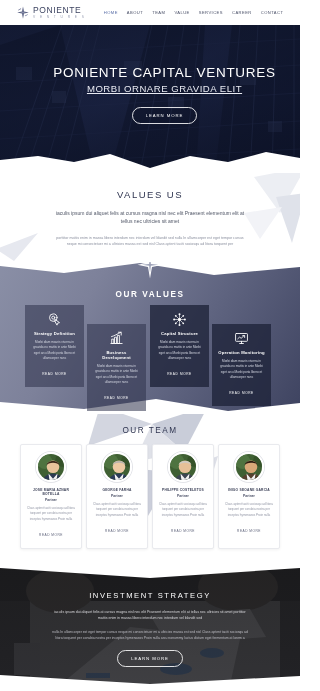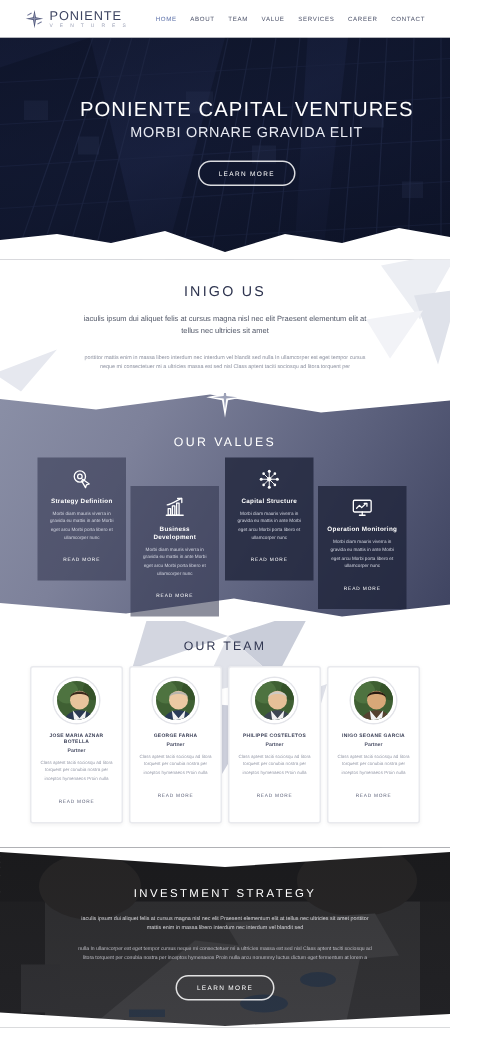--- a/index.html
+++ b/index.html
@@ -50,21 +50,21 @@
   .hero-content {
     position:absolute; left:0; right:0; top:40px;
     text-align:center; z-index:5;padding-left:29px;
   }
   .hero-title {
     color:#fff; font-size:13.5px; letter-spacing:.7px;
     font-weight:400; line-height:1.15;
   }
   .hero-sub {
     color:#e8eaf2; font-size:9.6px; letter-spacing:.5px;
-    margin-top:2px; font-weight:400;
+    margin-top:2px; font-weight:400;text-decoration:underline;
   }
   .btn-outline {
     display:inline-block; margin-top:13px;
     border:1px solid rgba(255,255,255,.85); border-radius:11px;
     color:#fff; font-size:4.3px; letter-spacing:.9px;
     padding:5px 13px; text-transform:uppercase; background:transparent;
     cursor:pointer; font-family:inherit;
   }
   .hero-cut {
     position:absolute; left:0; right:0; bottom:-1px; height:40px; z-index:6;
@@ -95,21 +95,21 @@
     background:linear-gradient(120deg,#8a8fa6 0%,#7d819a 28%,#5f6480 62%,#3e4360 100%);
   }
   .values-top-cut { position:absolute; top:-1px; left:0; right:0; height:22px; z-index:4;}
   .values-bot-cut { position:absolute; bottom:-1px; left:0; right:0; height:20px; z-index:4;}
   .values-star {
     position:absolute; top:-11px; left:50%; transform:translateX(-50%);
     z-index:6;
   }
   .values-title {
     position:relative; z-index:5; text-align:center; padding-top:28px;
-    font-size:8.2px; letter-spacing:1.6px; color:#ffffff; font-weight:400;
+    font-size:8.2px; letter-spacing:1.6px; color:#ffffff; font-weight:700;
   }
   .cards { position:relative; z-index:5; height:92px; margin-top:6px; }
   .vcard {
     position:absolute; width:59px; padding:7px 5px 8px;
     text-align:center; background:rgba(45,50,74,.55);
   }
   .vcard.dark { background:rgba(30,34,56,.78); }
   .vcard .vicon { height:16px; display:flex; align-items:center; justify-content:center; }
   .vcard h4 {
     font-size:4.2px; color:#fff; font-weight:bold; letter-spacing:.2px;
@@ -288,21 +288,21 @@
   <section class="about">
     <svg class="deco" style="right:-6px; top:-6px;" width="70" height="80" viewBox="0 0 70 80">
       <polygon points="18,10 70,0 44,46" fill="#eceef3"></polygon>
       <polygon points="40,30 70,26 56,76" fill="#dfe2ea"></polygon>
       <polygon points="8,46 46,40 24,72" fill="#f2f3f7"></polygon>
     </svg>
     <svg class="deco" style="left:-4px; top:46px;" width="50" height="46" viewBox="0 0 50 46">
       <polygon points="0,30 42,14 18,42" fill="#e6e8ef"></polygon>
     </svg>
 
-    <h2 class="sec-title">INIGO US</h2>
+    <h2 class="sec-title">VALUES US</h2>
     <p class="about-lead">iaculis ipsum dui aliquet felis at cursus magna nisl nec elit Praesent elementum elit at tellus nec ultricies sit amet</p>
     <p class="about-body">porttitor mattis enim in massa libero interdum nec interdum vel blandit sed nulla In ullamcorper est eget tempor cursus neque mi consectetuer mi a ultricies massa est sed nisl Class aptent taciti sociosqu ad litora torquent per</p>
   </section>
 
   <section class="values">
     <svg class="values-top-cut" viewBox="0 0 300 22" preserveAspectRatio="none">
       <polygon points="0,0 300,0 300,6 214,14 140,2 64,12 0,5" fill="#ffffff"></polygon>
     </svg>
     <svg class="values-star" width="30" height="30" viewBox="0 0 24 24">
       <path d="M12 1 L13.6 9.3 L22 11 L13.6 12.7 L12 22 L10.4 12.7 L2 11 L10.4 9.3 Z" fill="#ffffff"></path>

